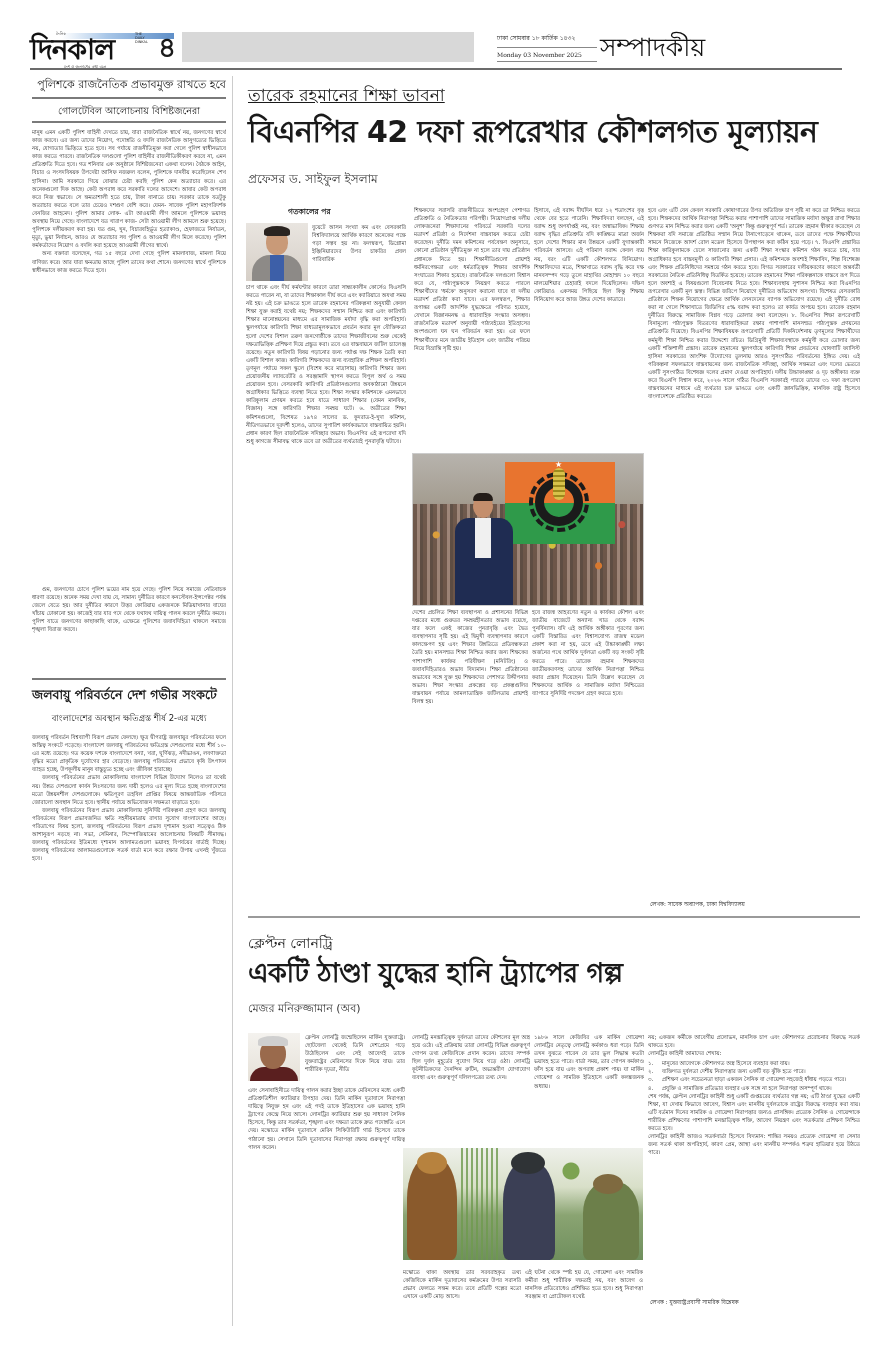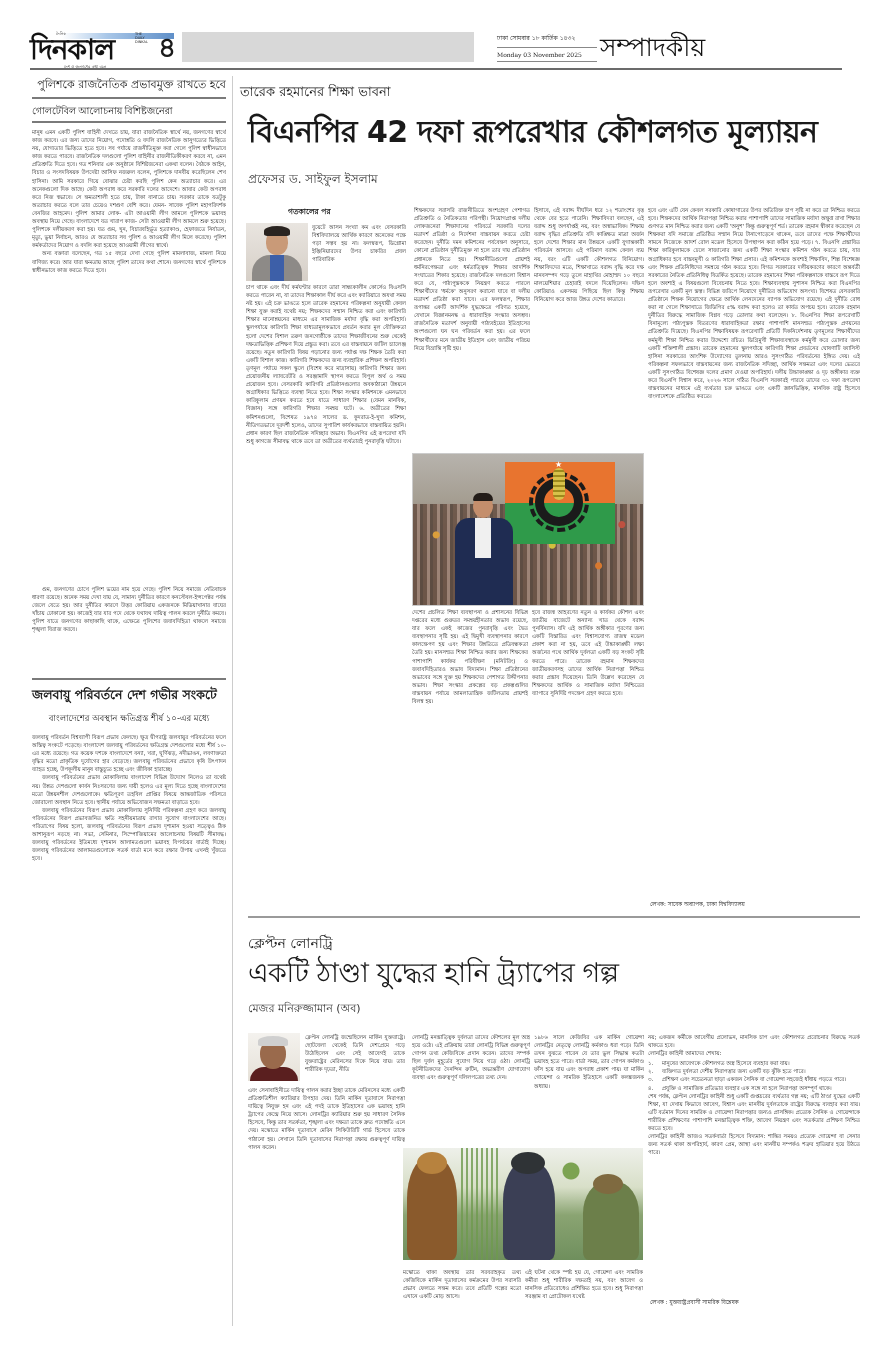--- a/index.html
+++ b/index.html
@@ -21,32 +21,32 @@
   .date-block { position: absolute; left: 467px; top: 3px; width: 100px; }
   .date-bn { font-size: 6px; color:#222; border-bottom: 1px solid #888; padding-bottom: 3px; white-space: nowrap; }
   .date-en { font-size: 6px; color:#222; font-family: "DejaVu Serif", serif; border-bottom: 1px solid #888; padding: 3px 0; white-space: nowrap; }
   .section-title { position: absolute; left: 570px; top: -2px; font-size: 25px; font-weight: normal; color:#111; white-space: nowrap; font-family: "DejaVu Serif", serif; }
   .top-rule { left: 30px; top: 68px; width: 812px; height: 2px; background: #6b6b6b; }
 
   
   .lc { left: 32px; width: 194px; }
   .lc-head { top: 76px; font-size: 11px; text-align: right; white-space: nowrap; }
   .rule-grey { height: 2px; background: #7a7a7a; }
-  .lc-sub { top: 104px; font-size: 9.5px; text-align: left; white-space: nowrap; font-family: Liberation Serif, serif; }
+  .lc-sub { top: 104px; font-size: 9.5px; text-align: center; white-space: nowrap; }
   .body-text { font-size: 5.4px; line-height: 8.1px; text-align: justify; color: #222; }
   .lc-body1 { top: 128px; height: 345px; overflow: hidden; }
   .lc-rule-mid { left: 32px; top: 678px; width: 194px; height: 2px; background:#7a7a7a; }
   .lc-head2 { top: 686px; font-size: 12.5px; font-weight: bold; white-space: nowrap; }
   .lc-sub2 { top: 712px; font-size: 8.5px; white-space: nowrap; text-align:center; }
   .lc-body2 { top: 733px; height: 555px; overflow: hidden; }
 
   .vrule { left: 232px; top: 76px; width: 1px; height: 1250px; background: #ccc; }
 
   
-  .kicker1 { left: 240px; top: 82px; font-size: 13px; white-space: nowrap; }
+  .kicker1 { left: 248px; top: 82px; font-size: 17px; white-space: nowrap; text-decoration: underline; }
   .headline1 { left: 248px; top: 112px; font-size: 30px; font-weight: bold; white-space: nowrap; letter-spacing: -0.5px; line-height: 40px; }
   .byline1 { left: 248px; top: 170px; font-size: 12px; color:#333; white-space: nowrap; }
   .cont-label { left: 288px; top: 206px; font-size: 7.5px; font-weight: bold; white-space: nowrap; }
   .author-photo1 { left: 246px; top: 223px; width: 62px; height: 58px; background: linear-gradient(180deg,#e9e5e0 0%,#d6cfc7 100%); overflow:hidden; }
   .author-photo1 .face { position:absolute; left:20px; top:6px; width:22px; height:26px; border-radius:50% 50% 45% 45%; background:#c99a78; }
   .author-photo1 .hair { position:absolute; left:18px; top:3px; width:26px; height:10px; border-radius:50% 50% 20% 20%; background:#2a2420; }
   .author-photo1 .suit { position:absolute; left:6px; top:32px; width:50px; height:30px; border-radius: 18px 18px 0 0; background:#8d8a87; }
   .author-photo1 .shirt { position:absolute; left:24px; top:32px; width:14px; height:26px; background:#3d5fa8; }
   .a1-c1-wrap { left: 312px; top: 223px; width: 94px; height: 58px; overflow:hidden; }
   .a1-c1-full { left: 246px; top: 283px; width: 160px; height: 630px; overflow:hidden; }
@@ -74,21 +74,21 @@
   .person .jacket { position:absolute; left:2px; top:24px; width:58px; height:89px; background:#1f2c52; border-radius: 14px 14px 0 0; }
   .person .shirt { position:absolute; left:22px; top:24px; width:16px; height:40px; background:#f0f0f0; }
 
   .a1-below-left { left: 412px; top: 608px; width: 116px; height: 305px; overflow:hidden; }
   .a1-below-mid { left: 532px; top: 608px; width: 112px; height: 305px; overflow:hidden; }
 
   .sep-rule2 { left: 248px; top: 916px; width: 612px; height: 2px; background:#9a9a9a; }
 
   
   .kicker2 { left: 248px; top: 932px; font-size: 14px; white-space: nowrap; }
-  .headline2 { left: 248px; top: 955px; font-size: 27px; font-weight: normal; white-space: nowrap; line-height: 36px; letter-spacing: -0.5px; }
+  .headline2 { left: 248px; top: 955px; font-size: 27px; font-weight: bold; white-space: nowrap; line-height: 36px; letter-spacing: -0.5px; }
   .byline2 { left: 248px; top: 1000px; font-size: 11px; color:#333; white-space: nowrap; }
   .author-photo2 { left: 248px; top: 1033px; width: 52px; height: 48px; background: linear-gradient(180deg,#f4f2ee,#e6e1d8); overflow:hidden; }
   .author-photo2 .face { position:absolute; left:12px; top:6px; width:26px; height:30px; border-radius:48%; background:#9a6a4c; }
   .author-photo2 .hair { position:absolute; left:10px; top:3px; width:30px; height:10px; border-radius:50% 50% 10% 10%; background:#cfcfcf; }
   .author-photo2 .coat { position:absolute; left:2px; top:34px; width:48px; height:20px; border-radius:14px 14px 0 0; background:#5a1f1f; }
 
   .a2-c1-wrap { left: 305px; top: 1033px; width: 100px; height: 52px; overflow:hidden; }
   .a2-c1 { left: 248px; top: 1086px; width: 157px; height: 240px; overflow:hidden; }
   .a2-c2 { left: 412px; top: 1033px; width: 118px; height: 110px; overflow:hidden; }
   .a2-c3 { left: 534px; top: 1033px; width: 110px; height: 110px; overflow:hidden; }
@@ -141,21 +141,21 @@
 <div class="abs lc rule-grey" style="top:121px"></div>
 <div class="abs lc lc-body1 body-text">
   <p>মানুষ এমন একটি পুলিশ বাহিনী দেখতে চায়, যারা রাজনৈতিক স্বার্থে নয়, জনগণের স্বার্থে কাজ করবে। এর জন্য তাদের নিয়োগ, পদোন্নতি ও বদলি রাজনৈতিক আনুগত্যের ভিত্তিতে নয়, যোগ্যতার ভিত্তিতে হতে হবে। সব পর্যায়ে রাজনীতিমুক্ত করা গেলে পুলিশ স্বাধীনভাবে কাজ করতে পারবে। রাজনৈতিক দলগুলো পুলিশ বাহিনীর রাজনীতিকীকরণ করবে না, এমন প্রতিশ্রুতি দিতে হবে। গত শনিবার এক অনুষ্ঠানে বিশিষ্টজনেরা একথা বলেন। বৈঠকে আইন, বিচার ও সংসদবিষয়ক উপদেষ্টা আসিফ নজরুল বলেন, পুলিশকে দানবীয় করেছিলেন শেখ হাসিনা। আমি সরকারে গিয়ে বোঝার চেষ্টা করছি পুলিশ কেন অত্যাচার করে। এর অনেকগুলো দিক আছে। কেউ অপরাধ করে সরকারি দলের আদেশে। আবার কেউ অপরাধ করে নিজ স্বভাবে। সে ক্ষমতাশালী হতে চায়, টাকা বানাতে চায়। সরকার তাকে যতটুকু অত্যাচার করতে বলে তার চেয়েও দশগুণ বেশি করে। যেমন- সাবেক পুলিশ মহাপরিদর্শক বেনজির আহমেদ। পুলিশ আমার লোক- এটা আওয়ামী লীগ আমলে পুলিশকে ভয়াবহ অবস্থায় নিয়ে গেছে। বাংলাদেশে যত খারাপ কাজ- সেটা আওয়ামী লীগ আমলে শুরু হয়েছে। পুলিশকে দলীয়করণ করা হয়। যত গুম, খুন, বিচারবহির্ভূত হত্যাকাণ্ড, হেফাজতে নির্যাতন, মৃত্যু, ভুয়া নির্বাচন, আরও যে অত্যাচার সব পুলিশ ও আওয়ামী লীগ মিলে করেছে। পুলিশ কর্মকর্তাদের নিয়োগ ও বদলি করা হয়েছে আওয়ামী লীগের স্বার্থে।</p>
   <p class="indent">অন্য বক্তারা বলেছেন, গত ১৫ বছরে দেখা গেছে পুলিশ মামলাবাজ, মামলা নিয়ে বাণিজ্য করে। আর যারা ক্ষমতায় আছে পুলিশ তাদের কথা শোনে। জনগণের স্বার্থে পুলিশকে স্বাধীনভাবে কাজ করতে দিতে হবে।</p>
 </div>
 <div class="abs lc body-text" style="top:585px;height:90px;overflow:hidden">
   <p class="indent">গুম, জনগণের চোখে পুলিশ ভয়ের নাম হয়ে গেছে। পুলিশ নিয়ে সমাজে নেতিবাচক ধারণা রয়েছে। অনেক সময় দেখা যায় যে, সামান্য দুর্নীতির কারণে কনস্টেবল-ইন্সপেক্টর পর্যন্ত জেলে যেতে হয়। আর দুর্নীতির কারণে উত্তর কোরিয়ায় একজনকে মিডিয়াখানার বাঘের খাঁচায় ঢোকানো হয়। কাজেই যার যার পদে থেকে যথাযথ দায়িত্ব পালন করলে দুর্নীতি কমবে। পুলিশ যাতে জনগণের কাছাকাছি থাকে, এক্ষেত্রে পুলিশের জবাবদিহিতা থাকলে সমাজে শৃঙ্খলা বিরাজ করবে।</p>
 </div>
 <div class="abs lc-rule-mid"></div>
 <div class="abs lc lc-head2">জলবায়ু পরিবর্তনে দেশ গভীর সংকটে</div>
-<div class="abs lc lc-sub2">বাংলাদেশের অবস্থান ক্ষতিগ্রস্ত শীর্ষ ১০-এর মধ্যে</div>
+<div class="abs lc lc-sub2">বাংলাদেশের অবস্থান ক্ষতিগ্রস্ত শীর্ষ 2-এর মধ্যে</div>
 <div class="abs lc lc-body2 body-text">
   <p>জলবায়ু পরিবর্তন বিশ্বব্যাপী বিরূপ প্রভাব ফেলছে। ক্ষুদ্র দ্বীপরাষ্ট্র জলবায়ুর পরিবর্তনের ফলে অস্তিত্ব সংকটে পড়েছে। বাংলাদেশ জলবায়ু পরিবর্তনের ক্ষতিগ্রস্ত দেশগুলোর মধ্যে শীর্ষ ১০-এর মধ্যে রয়েছে। গত কয়েক দশকে বাংলাদেশে বন্যা, খরা, ঘূর্ণিঝড়, নদীভাঙন, লবণাক্ততা বৃদ্ধির মতো প্রাকৃতিক দুর্যোগের হার বেড়েছে। জলবায়ু পরিবর্তনের প্রভাবে কৃষি উৎপাদন ব্যাহত হচ্ছে, উপকূলীয় মানুষ বাস্তুচ্যুত হচ্ছে এবং জীবিকা হারাচ্ছে।</p>
   <p class="indent">জলবায়ু পরিবর্তনের প্রভাব মোকাবিলায় বাংলাদেশ বিভিন্ন উদ্যোগ নিলেও তা যথেষ্ট নয়। উন্নত দেশগুলো কার্বন নিঃসরণের জন্য দায়ী হলেও এর মূল্য দিতে হচ্ছে বাংলাদেশের মতো উন্নয়নশীল দেশগুলোকে। ক্ষতিপূরণ তহবিল প্রাপ্তির বিষয়ে আন্তর্জাতিক পরিসরে জোরালো অবস্থান নিতে হবে। স্থানীয় পর্যায়ে অভিযোজন সক্ষমতা বাড়াতে হবে।</p>
   <p class="indent">জলবায়ু পরিবর্তনের বিরূপ প্রভাব মোকাবিলায় সুনির্দিষ্ট পরিকল্পনা গ্রহণ করে জলবায়ু পরিবর্তনের বিরূপ প্রভাবজনিত ক্ষতি সহনীয়মাত্রায় রাখার সুযোগ বাংলাদেশের আছে। পরিতাপের বিষয় হলো, জলবায়ু পরিবর্তনের বিরূপ প্রভাব দৃশ্যমান হওয়া সত্ত্বেও ঠিক আশানুরূপ নড়ছে না। সভা, সেমিনার, সিম্পোজিয়ামের আলোচনায় বিষয়টি সীমাবদ্ধ। জলবায়ু পরিবর্তনের ইতিমধ্যে দৃশ্যমান আলামতগুলো ভয়াবহ বিপর্যয়ের বার্তাই দিচ্ছে। জলবায়ু পরিবর্তনের আলামতগুলোকে সতর্ক বার্তা মনে করে রক্ষার উপায় এখনই খুঁজতে হবে।</p>
 </div>
 
 <div class="abs vrule"></div>
 
 <div class="abs kicker1">তারেক রহমানের শিক্ষা ভাবনা</div>
 <div class="abs headline1">বিএনপির 42 দফা রূপরেখার কৌশলগত মূল্যায়ন</div>

